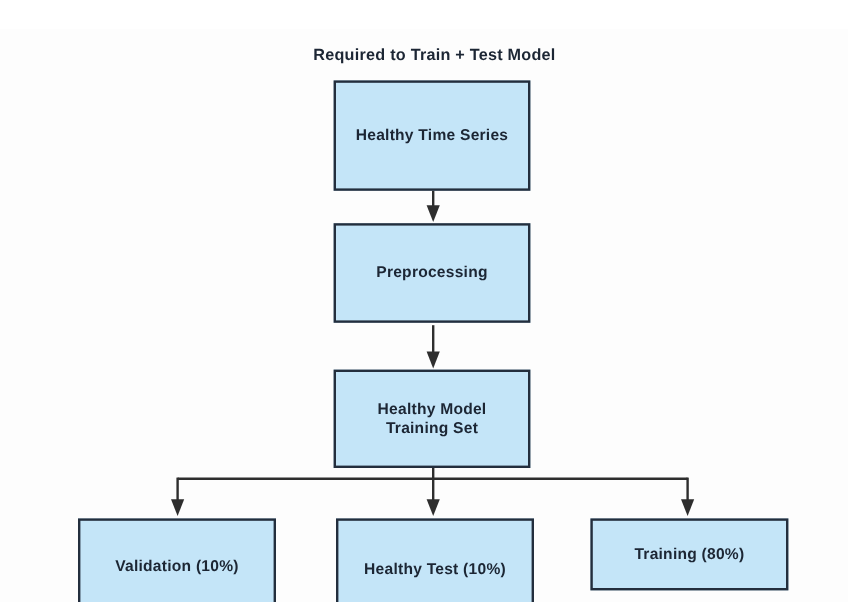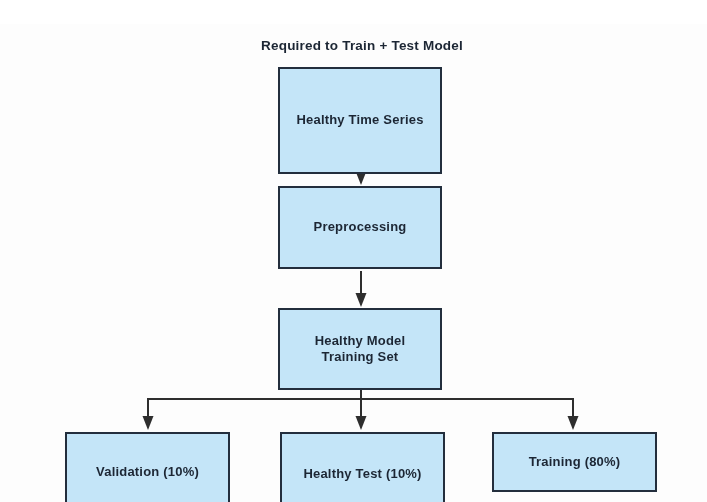--- a/index.html
+++ b/index.html
@@ -48,21 +48,21 @@
     justify-content: center;
     text-align: center;
   }
   .node-label {
     font-size: 13px;
     font-weight: bold;
     color: var(--text);
     letter-spacing: 0.2px;
     line-height: 1.25;
   }
-  .n0 { left: 278px; top: 43px;  width: 164px; height: 107px; }
+  .n0 { left: 278px; top: 43px;  width: 164px; height: 92px; }
   .n1 { left: 278px; top: 162px; width: 164px; height: 83px; }
   .n2 { left: 278px; top: 284px; width: 164px; height: 82px; }
   .n2 .node-label { max-width: 112px; }
   .n3 { left: 65px;  top: 408px; width: 165px; height: 80px; }
   .n4 { left: 280px; top: 408px; width: 165px; height: 84px; }
   .n5 { left: 492px; top: 408px; width: 165px; height: 60px; }
 </style>
 </head>
 <body>
 

